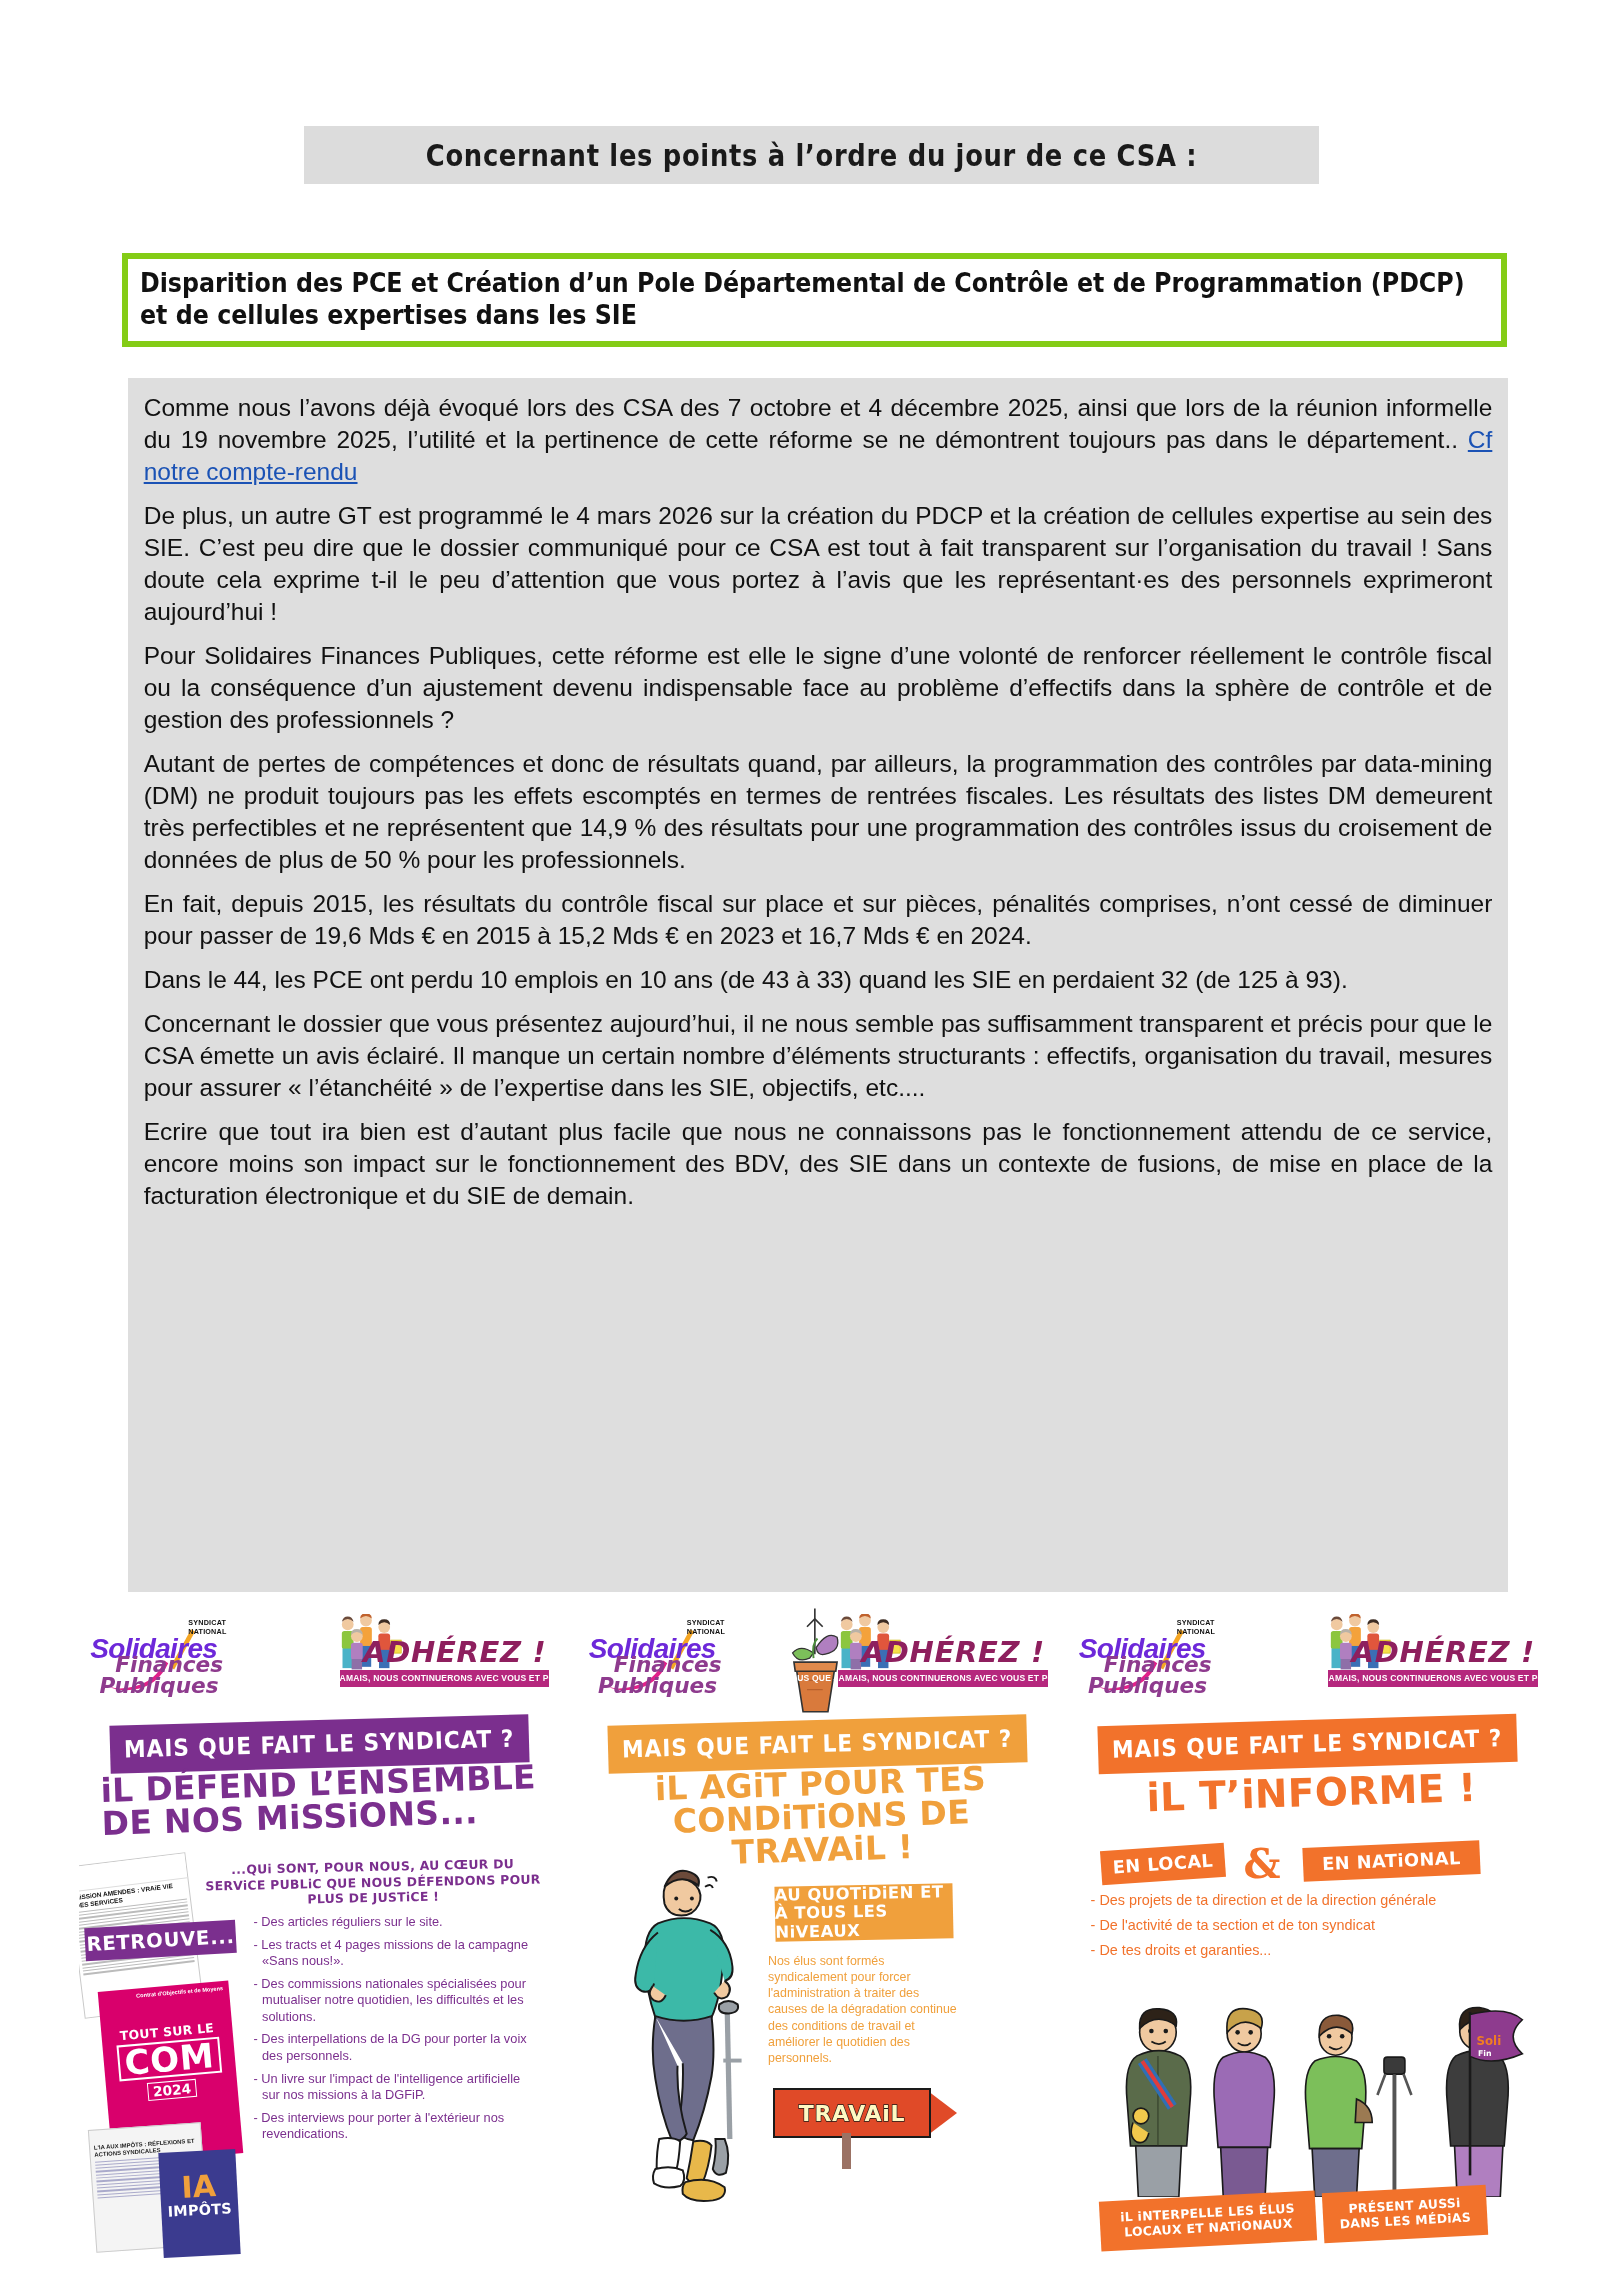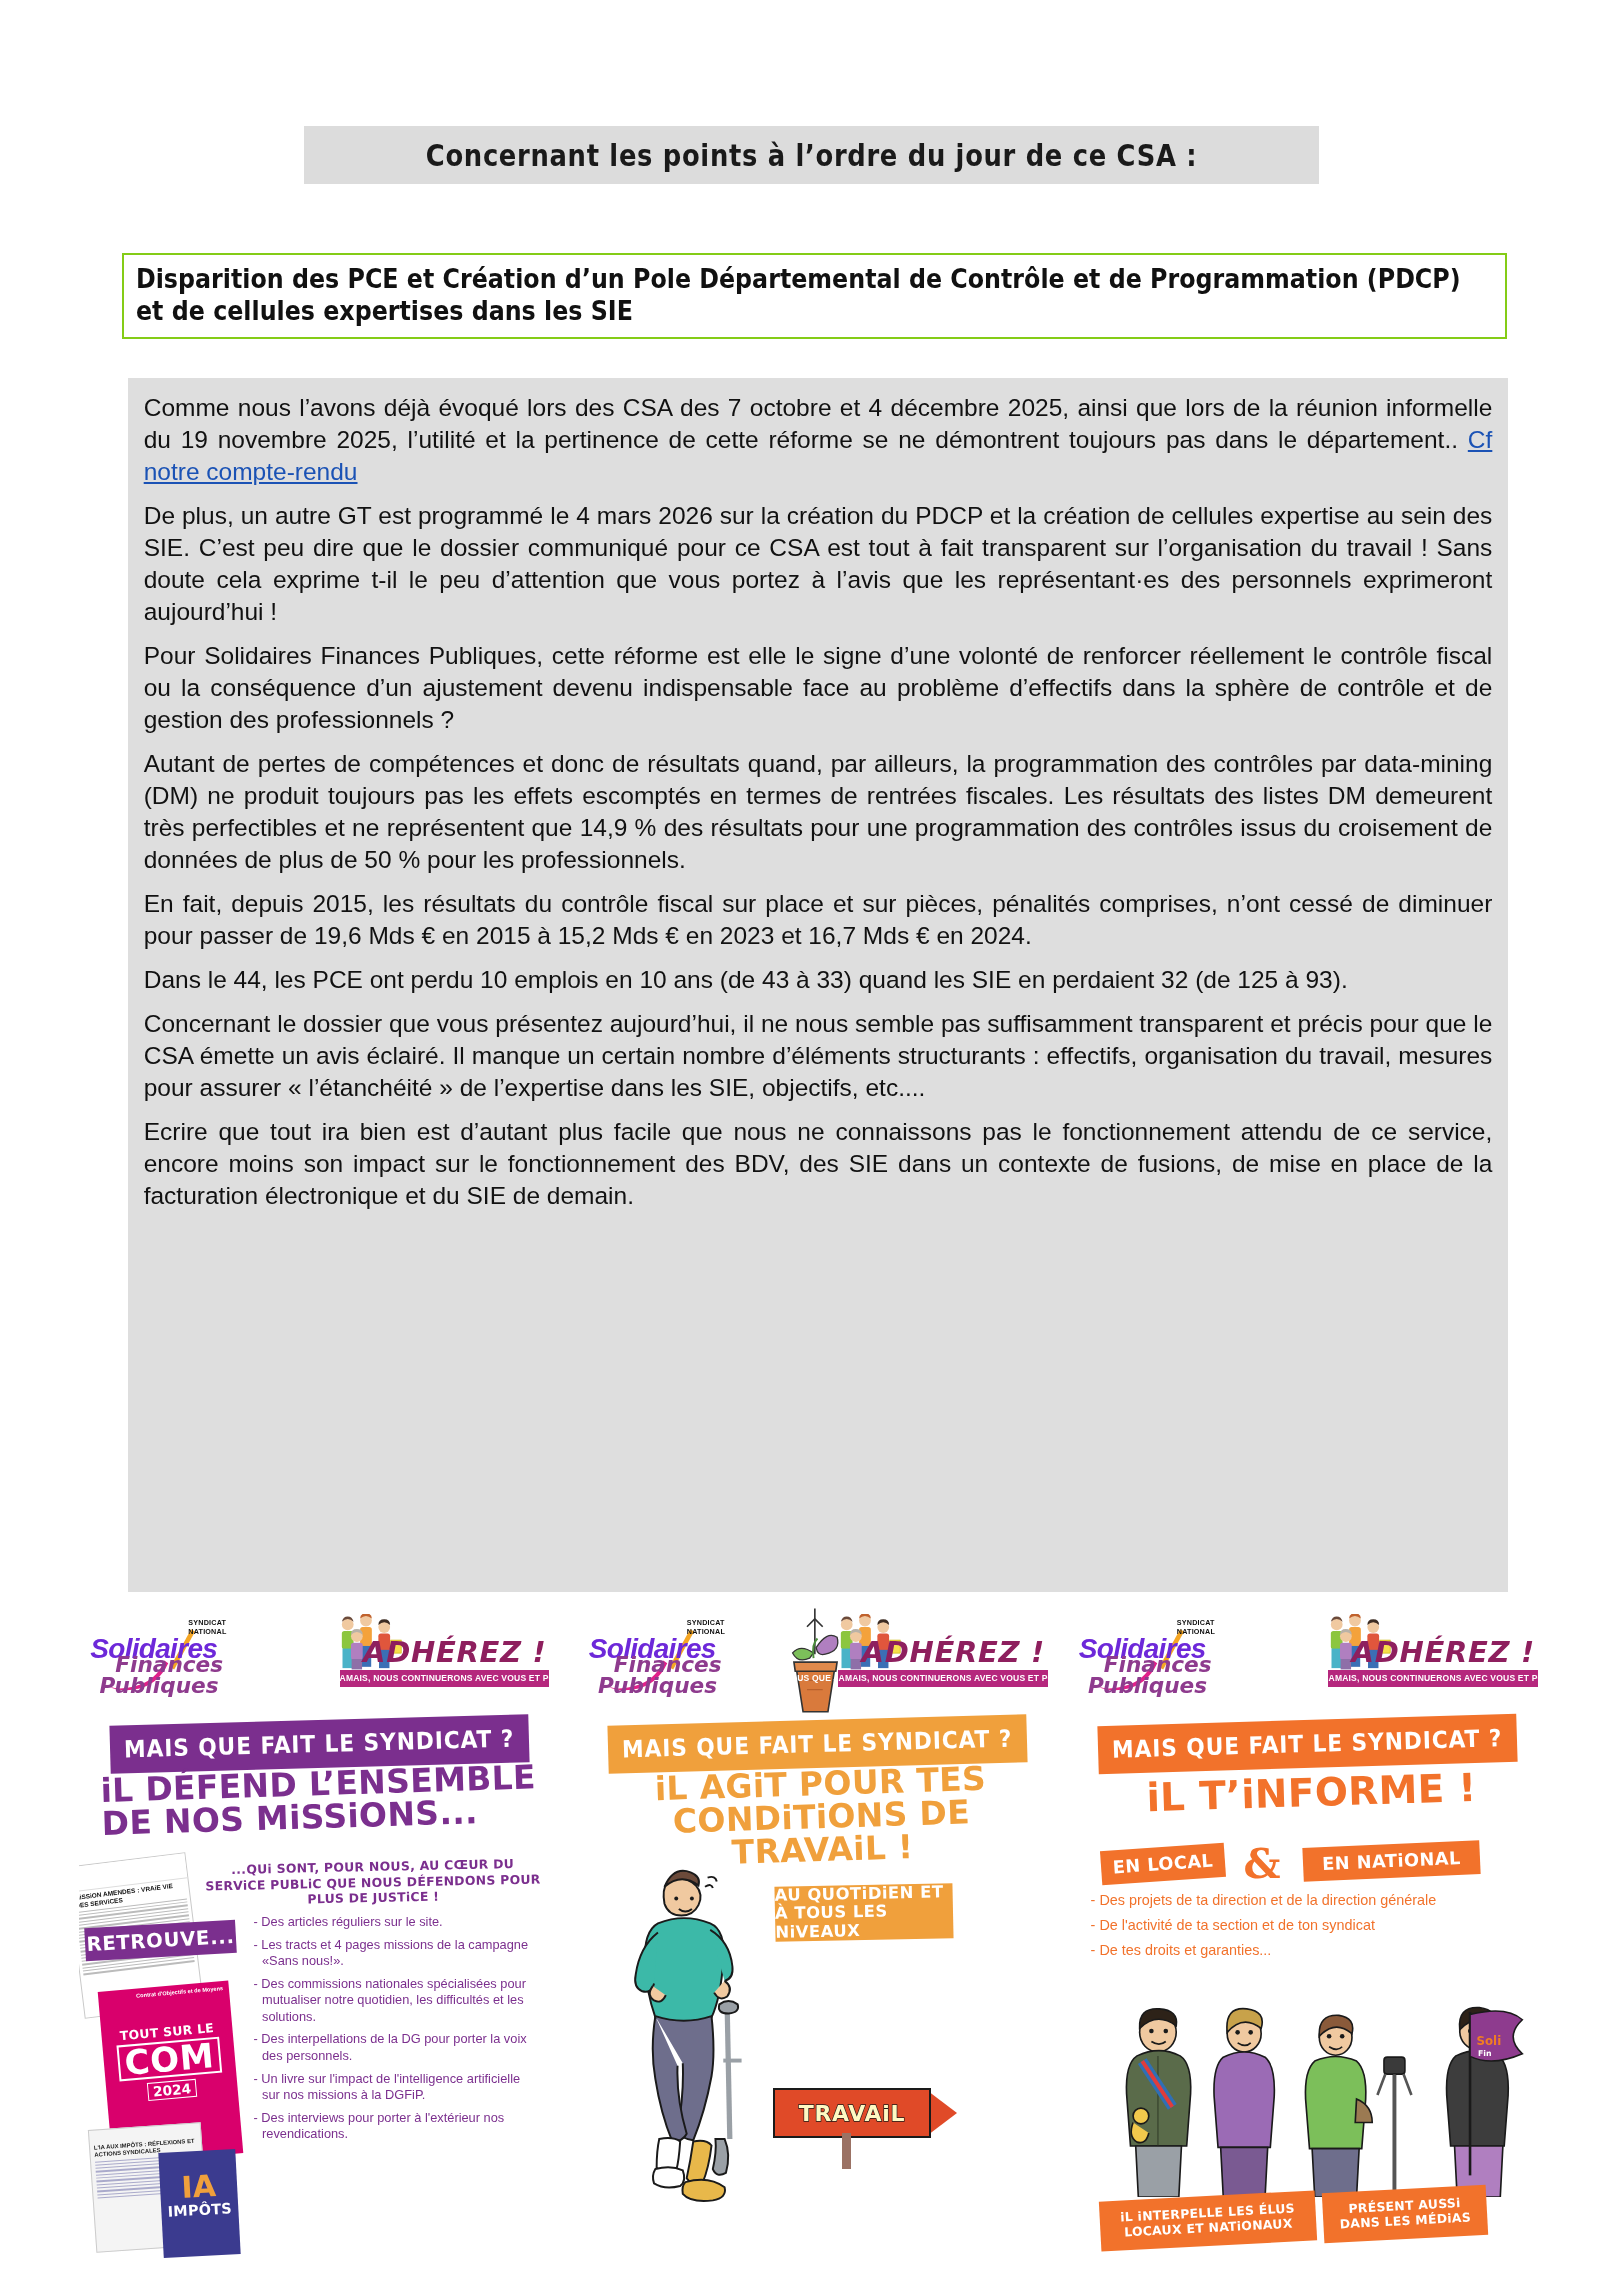--- a/index.html
+++ b/index.html
@@ -37,21 +37,21 @@
     transform: scaleX(0.86);
     white-space: nowrap;
   }
 
   
   .heading-box {
     position: absolute;
     left: 122px;
     top: 253px;
     width: 1385px;
-    border: 2px solid #84cc16;
+    border: 6px solid #84cc16;
     box-sizing: border-box;
     padding: 7.9px 11.8px 9.2px 11.8px;
     background: #ffffff;
   }
   .heading-text {
     font-family: "DejaVu Sans", sans-serif;
     font-weight: bold;
     font-size: 27px;
     line-height: 1.20;
     color: #111111;
@@ -715,20 +715,21 @@
         <path d="M198 214 q14-10 28 0 q4 12-14 14 q-18 0-14-14z" fill="#9aa0a6"></path>
         <path d="M204 300 L232 300" stroke-width="6" stroke="#9aa0a6"></path>
         <path d="M206 420 q10 24 2 52 q-14 8-20-6 q6-26 4-46z" fill="#9aa0a6"></path>
       </g>
     </svg>
 
     <div class="quotidien-box">
       <span>AU QUOTiDiEN ET À TOUS LES NiVEAUX</span>
     </div>
 
+    <div class="quot-text">Nos élus sont formés syndicalement pour forcer l'administration à traiter des causes de la dégradation continue des conditions de travail et améliorer le quotidien des personnels.</div>
 
     <div class="travail-sign">
       <div class="ts-arrow"></div>
       <div class="ts-body">
         <span>TRAVAiL</span>
       </div>
       <div class="ts-post"></div>
     </div>
   </div>
 

